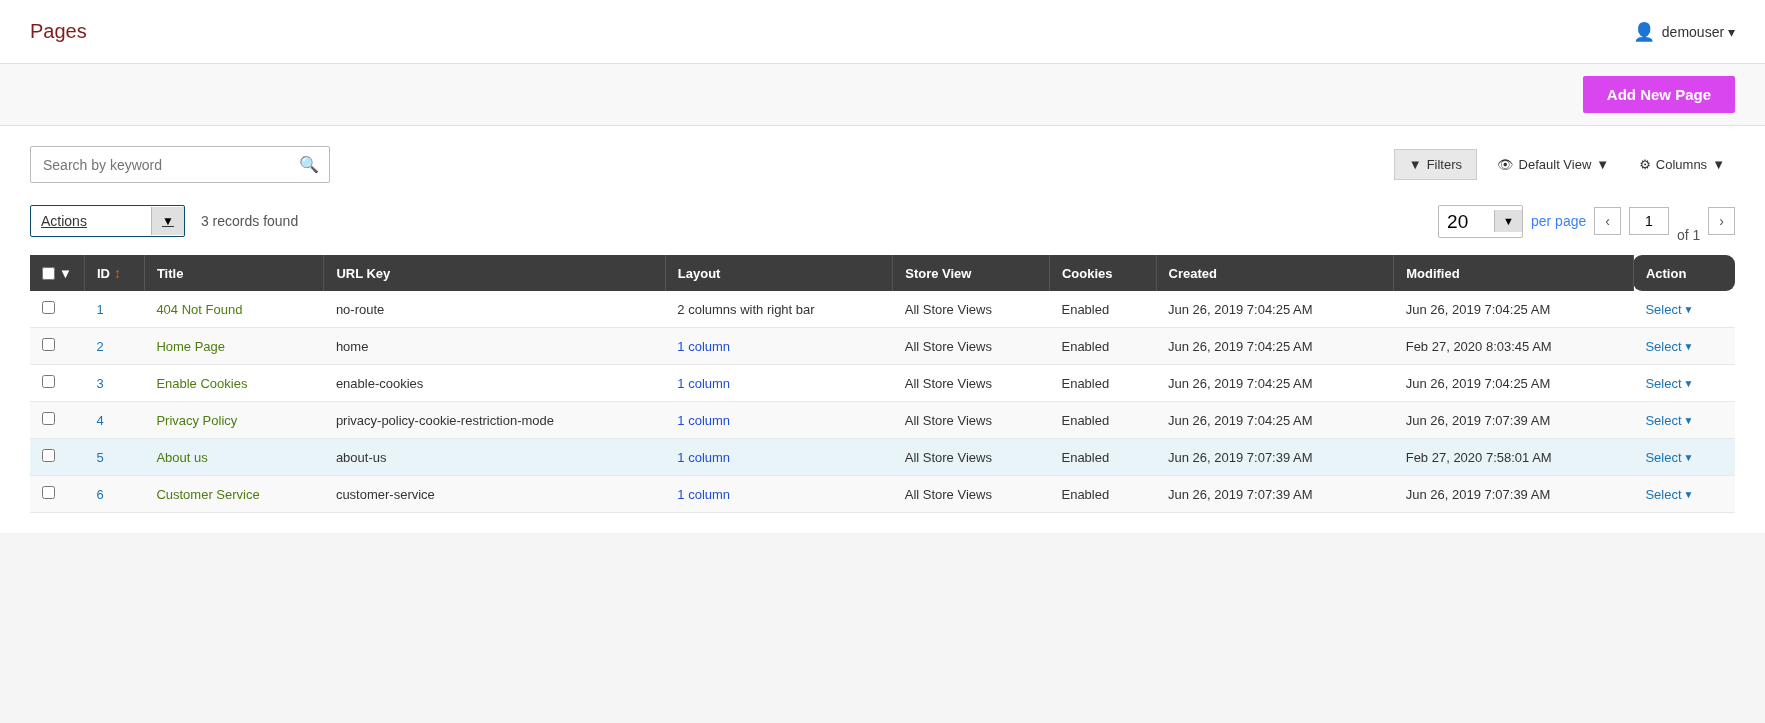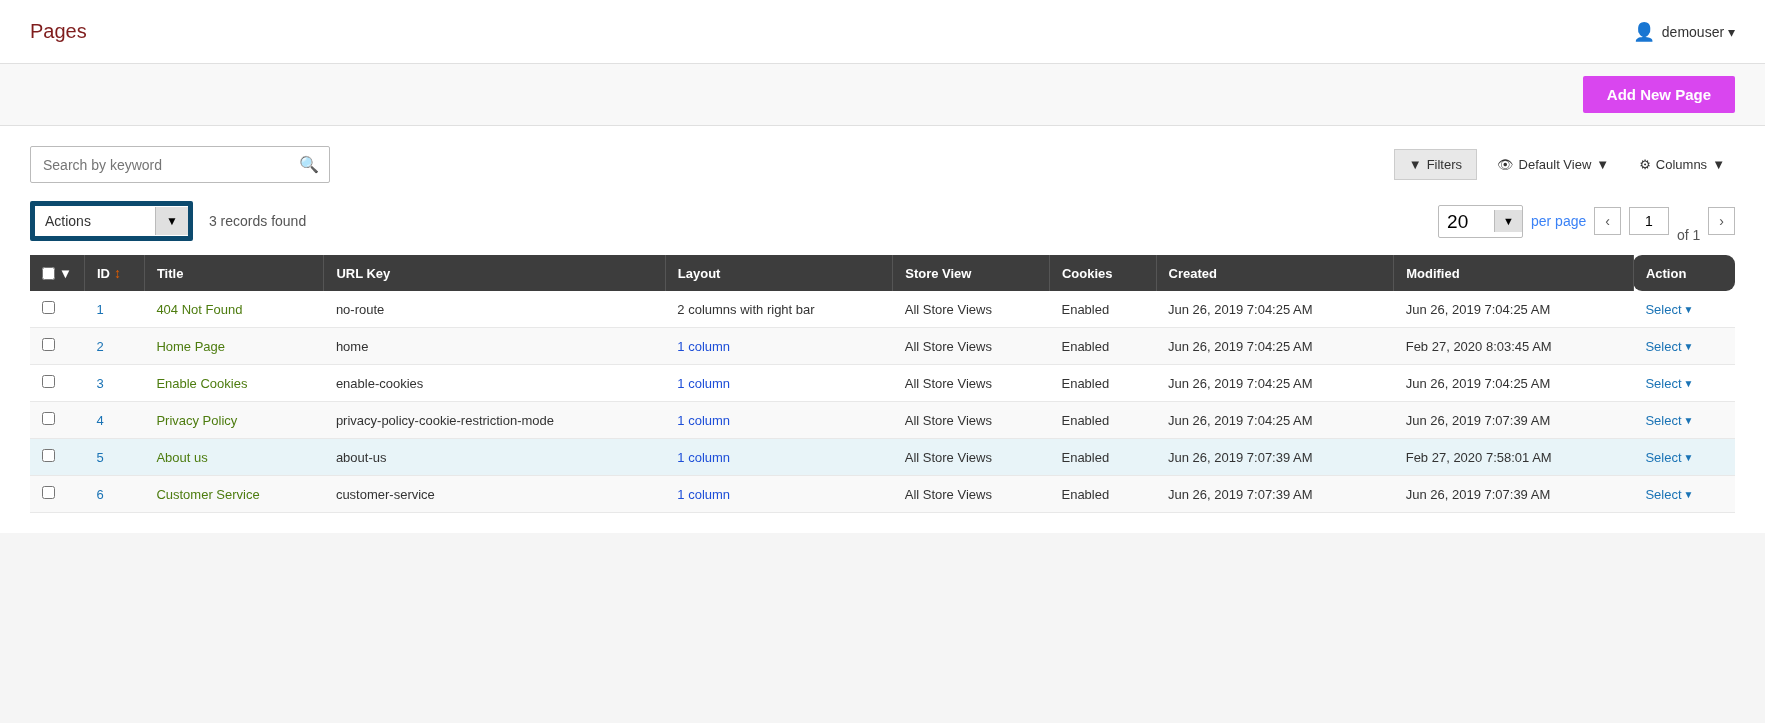--- a/index.html
+++ b/index.html
@@ -113,23 +113,24 @@
     .actions-row {
       display: flex;
       align-items: center;
       justify-content: space-between;
       margin-bottom: 12px;
     }
     .actions-left { display: flex; align-items: center; gap: 16px; }
     .actions-select-wrap {
       display: flex;
       align-items: center;
-      border: 5px solid #0c4a6e;
+      border: 1px solid #0c4a6e;
       border-radius: 2px;
       background: #fff;
+      text-decoration: underline;
     }
     .actions-select {
       border: none;
       outline: none;
       padding: 7px 10px;
       font-size: 14px;
       color: #333;
       background: transparent;
       appearance: none;
       width: 120px;

